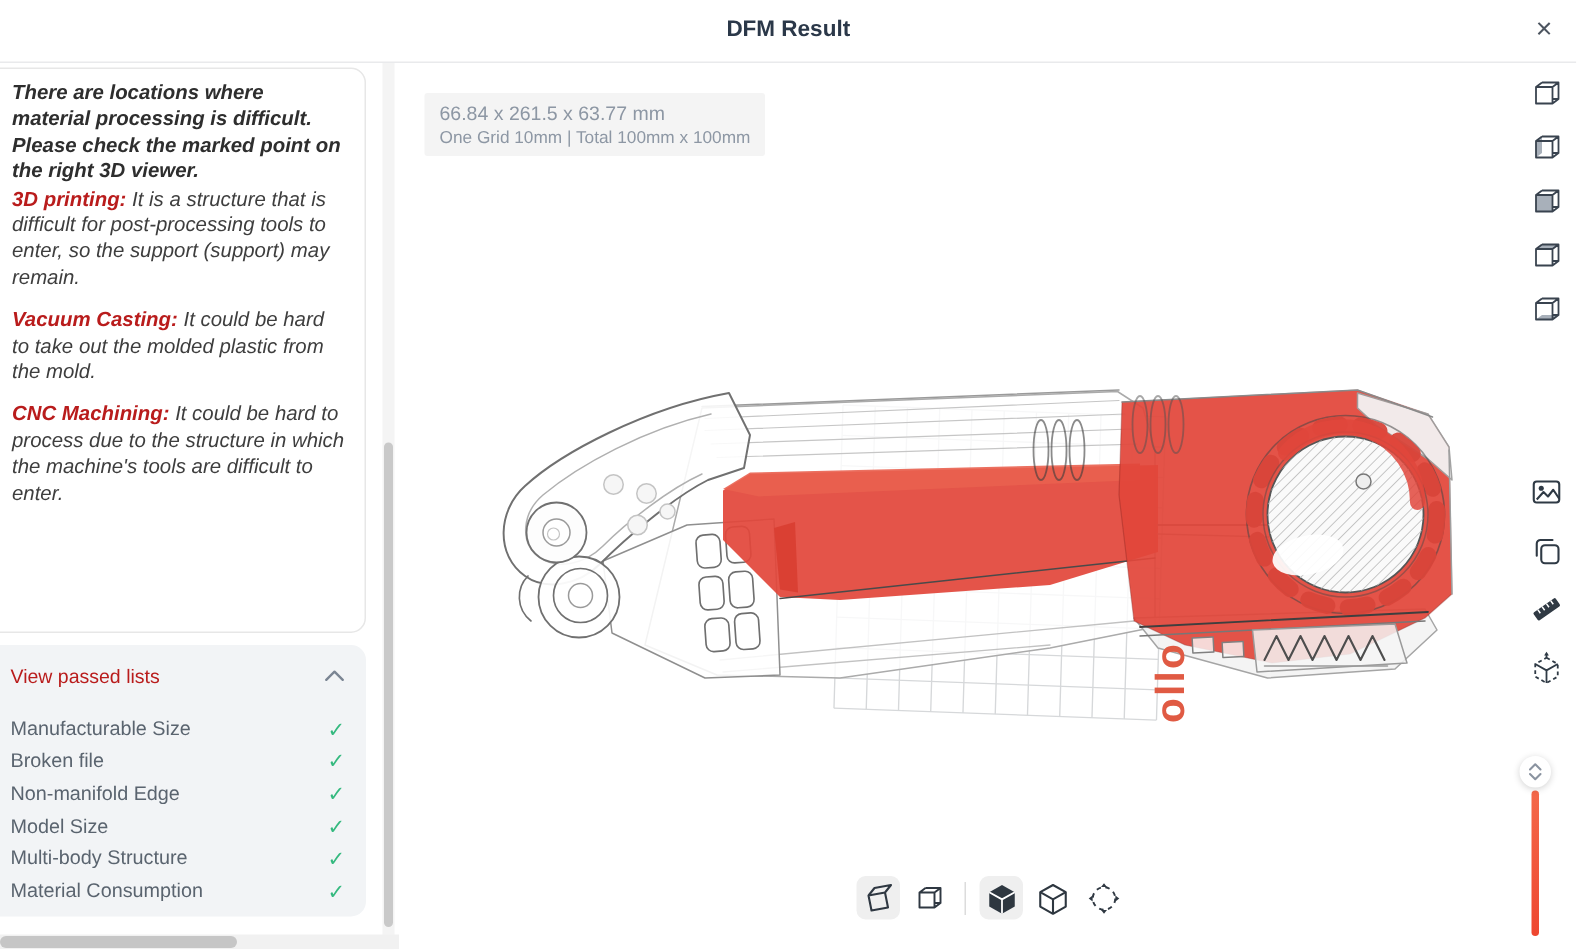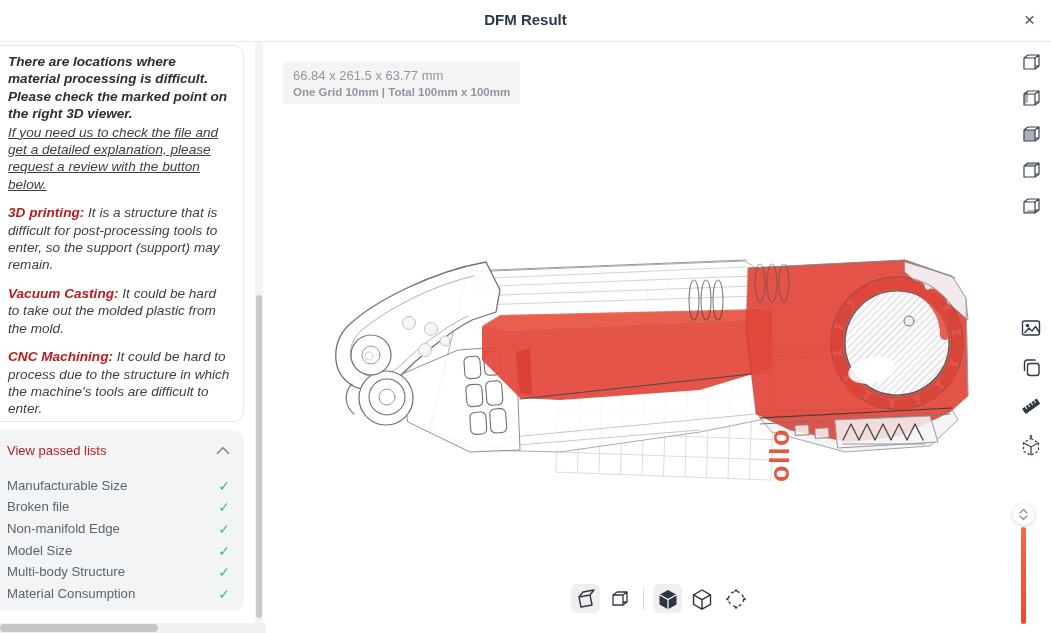--- a/index.html
+++ b/index.html
@@ -38,21 +38,21 @@
   .vsb-thumb{position:absolute;left:1px;top:254px;width:6px;height:323px;background:#c9c9c9;border-radius:3px;}
   .hsb{position:absolute;left:0;top:623px;width:266px;height:10px;background:#f1f1f1;z-index:7;}
   .hsb-thumb{width:158px;height:8px;margin-top:1px;background:#c6c6c6;border-radius:4px;}
 
   
   .viewer{position:absolute;left:267px;top:41px;width:784px;height:592px;background:#fff;}
   .scene{position:absolute;left:0;top:0;}
   .dimbox{position:absolute;left:16px;top:21px;background:#f4f4f4;padding:6px 10px;
           border-radius:2px;z-index:4;}
   .dim1{font-size:13px;color:#8d97a4;}
-  .dim2{font-size:11.5px;color:#8d97a4;margin-top:3px;font-weight:bold;}
+  .dim2{font-size:11.5px;color:#8d97a4;margin-top:3px;}
 
   
   .rtb{position:absolute;right:10px;top:16px;display:flex;flex-direction:column;
        gap:16px;align-items:center;z-index:10;}
   .rtb2{position:absolute;right:9px;top:317px;display:flex;flex-direction:column;
        gap:17px;align-items:center;z-index:10;}
   .tool-icon{cursor:pointer;display:block;}
 
   .slider-btn{position:absolute;left:1013px;top:504px;width:21px;height:21px;border-radius:50%;
        background:#fff;box-shadow:0 1px 5px rgba(0,0,0,.18);display:flex;flex-direction:column;
@@ -72,21 +72,20 @@
 
 <div class="app">
 
   <div class="header">
     <div class="title">DFM Result</div>
     <div class="close-btn">×</div>
   </div>
 
   <div class="text-card">
     <p class="summary">There are locations where material processing is difficult. Please check the marked point on the right 3D viewer.</p>
-    <p class="review-link">If you need us to check the file and get a detailed explanation, please request a review with the button below.</p>
     <p class="proc"><b>3D printing:</b> <span>It is a structure that is difficult for post-processing tools to enter, so the support (support) may remain.</span></p>
     <p class="proc"><b>Vacuum Casting:</b> <span>It could be hard to take out the molded plastic from the mold.</span></p>
     <p class="proc"><b>CNC Machining:</b> <span>It could be hard to process due to the structure in which the machine's tools are difficult to enter.</span></p>
   </div>
 
   <div class="passed-card">
     <div class="passed-header">
       <span>View passed lists</span>
       <svg width="14" height="9" viewBox="0 0 14 9">
         <polyline points="1.5,7.2 7,1.8 12.5,7.2" fill="none" stroke="#7b8593" stroke-width="1.6" stroke-linecap="round" stroke-linejoin="round"></polyline>

